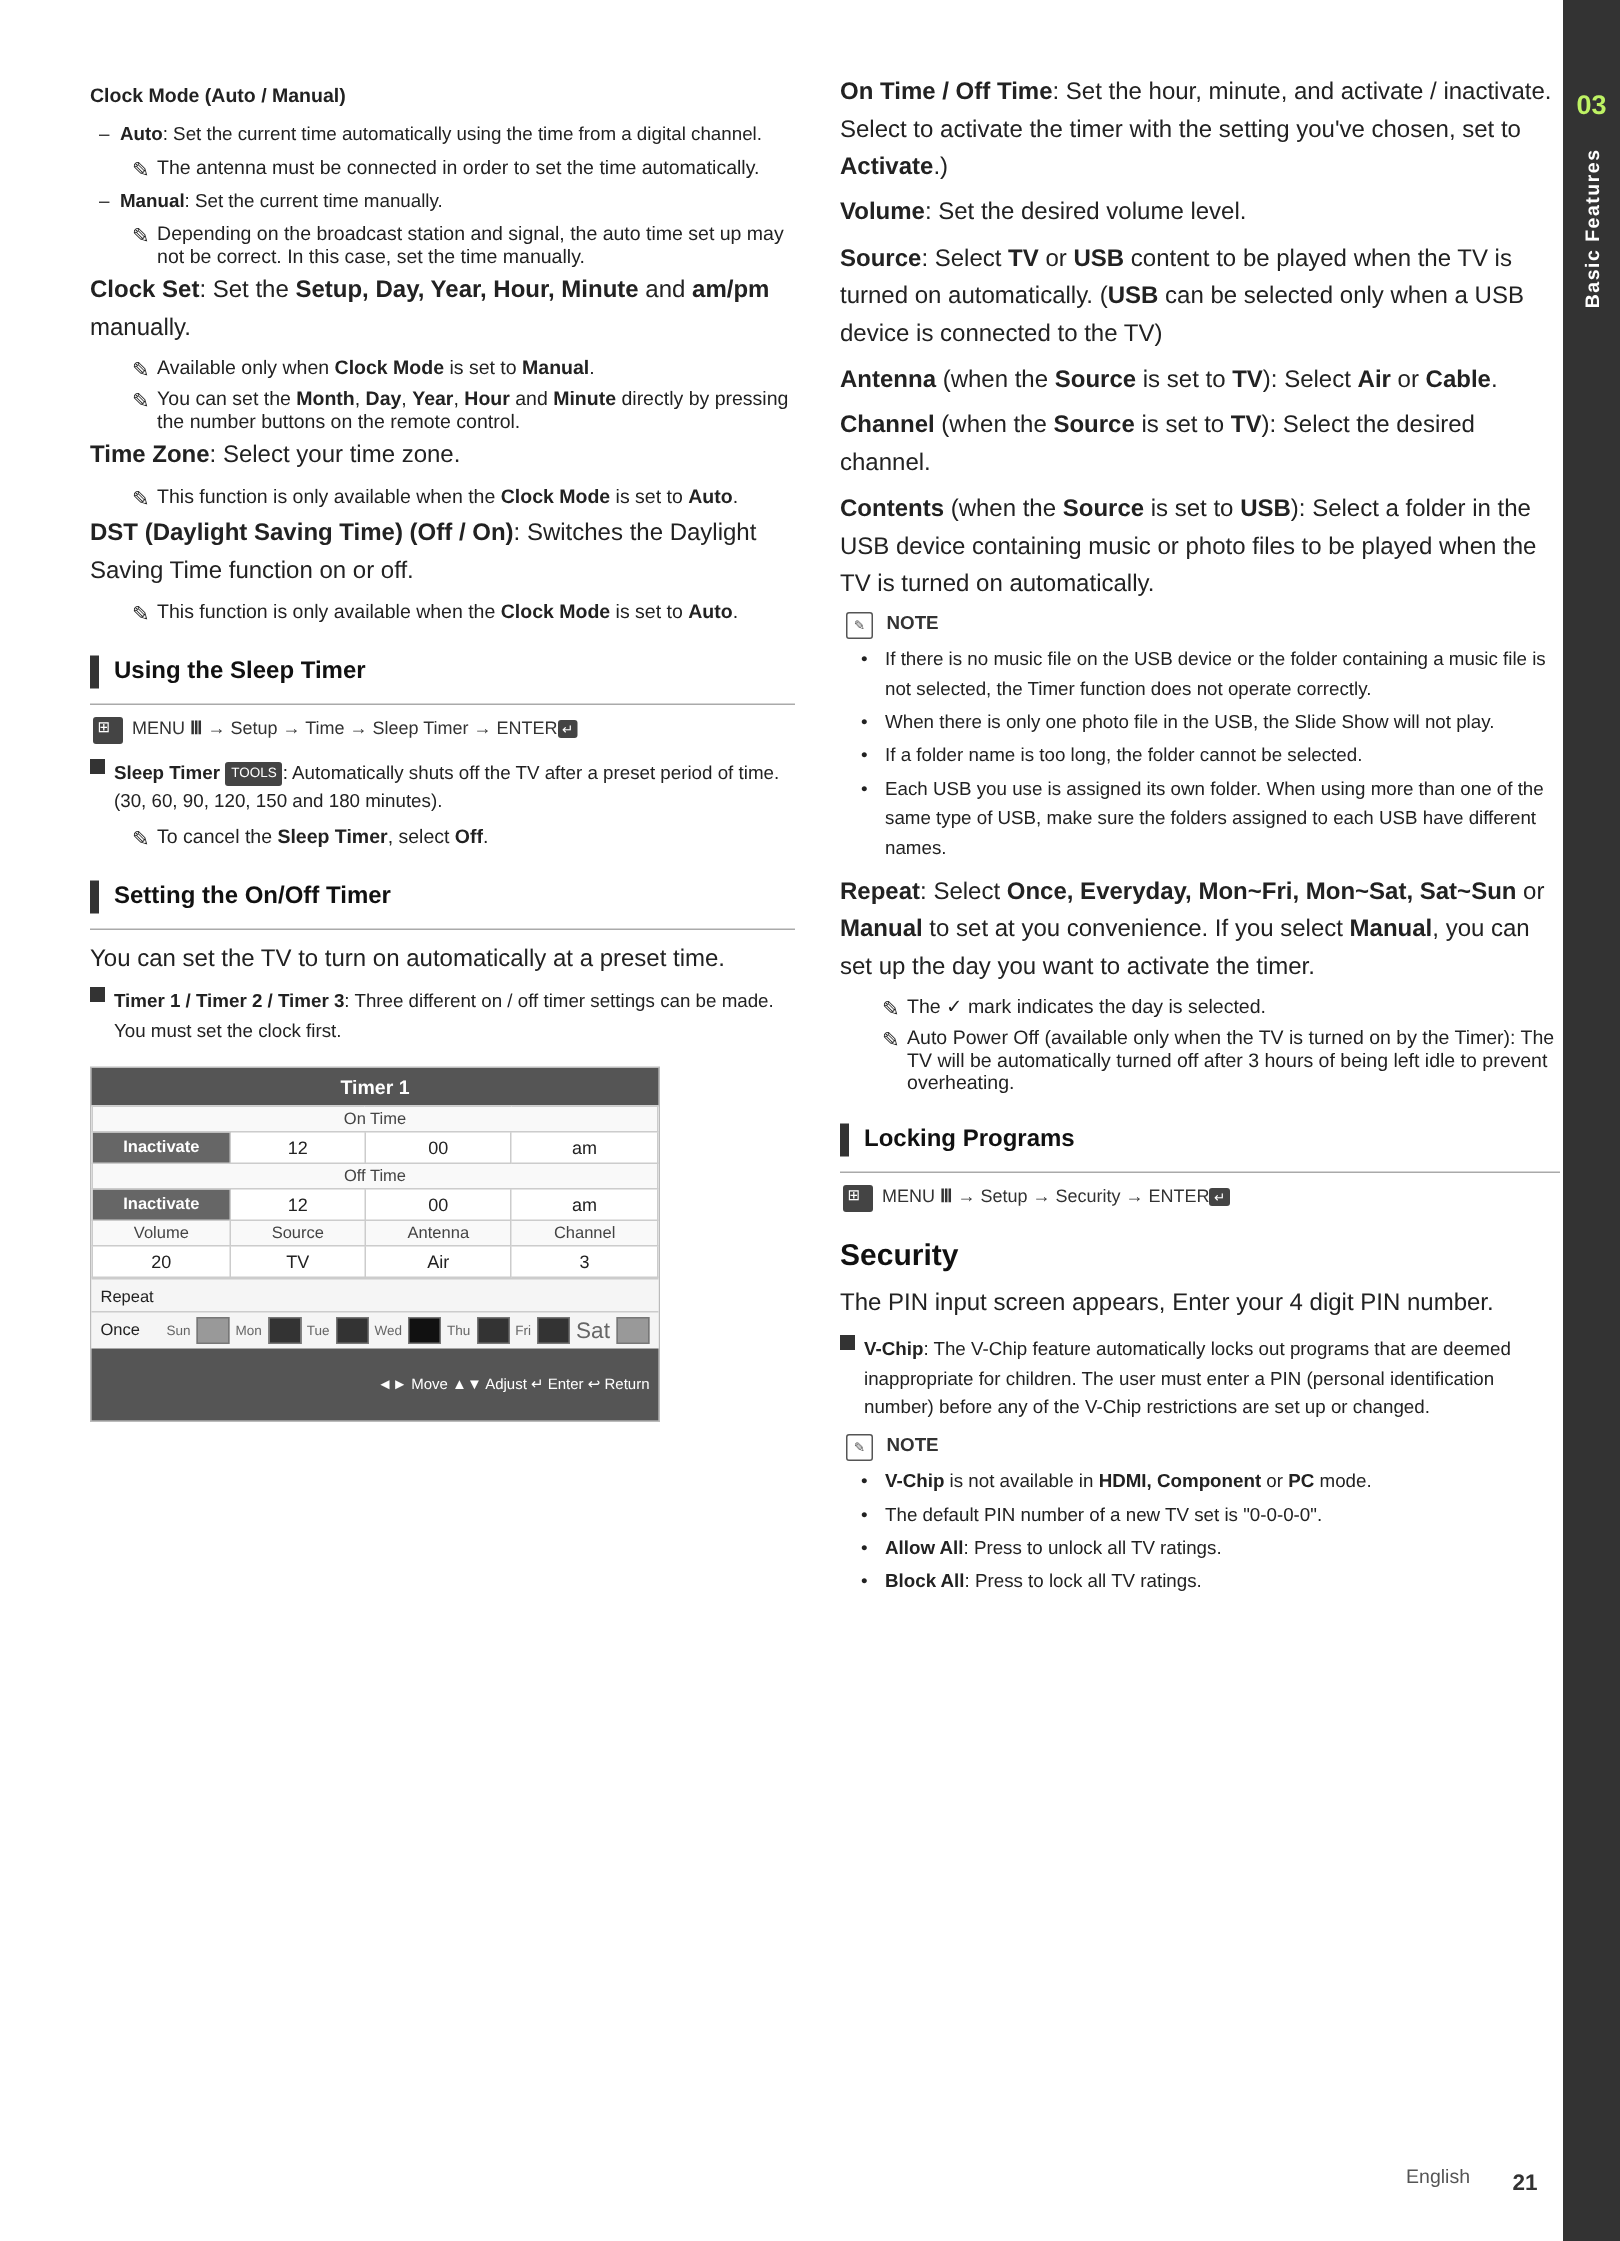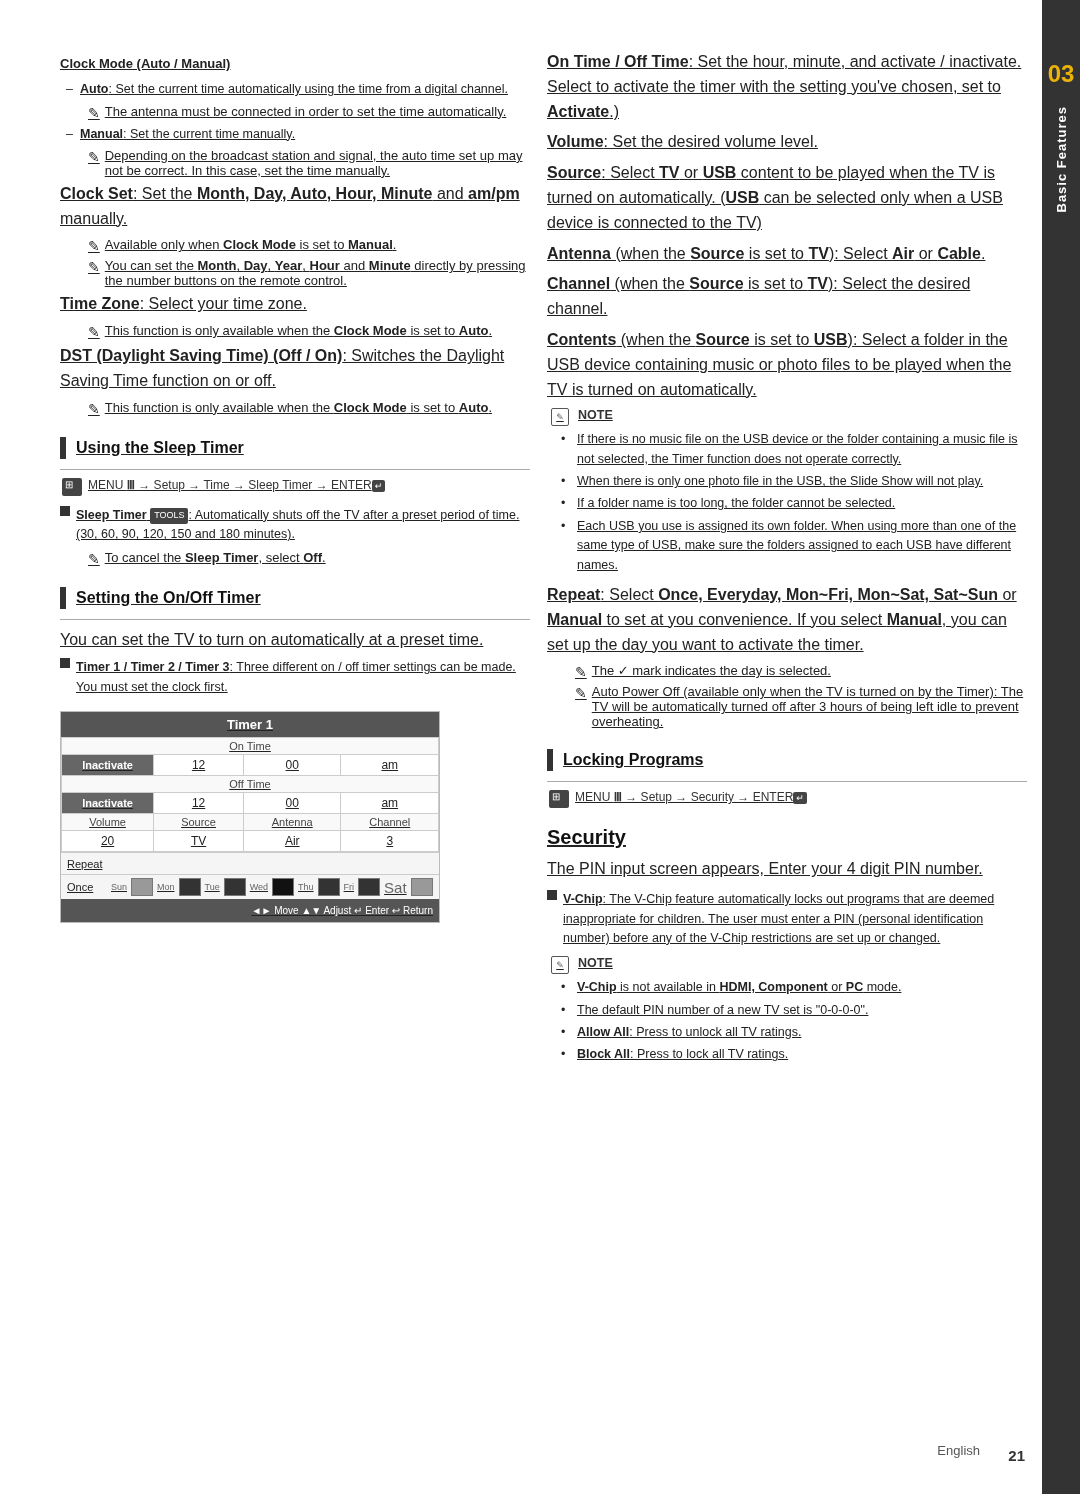--- a/index.html
+++ b/index.html
@@ -41,35 +41,34 @@
       font-size: 13px;
       font-weight: bold;
       writing-mode: vertical-rl;
       text-orientation: mixed;
       transform: rotate(180deg);
       letter-spacing: 1px;
       margin-top: 10px;
     }
 
     .side-tab-number {
-      color: #eab308;
-      font-size: 24px;
+      color: #bef264;
+      font-size: 18px;
       font-weight: bold;
       margin-bottom: 8px;
     }
 
     
     .main-content {
       width: 1042px;
       height: 1494px;
       padding: 50px 40px 40px 60px;
       display: flex;
       flex-direction: row;
-      gap: 17px;
-      text-decoration: underline;
+      gap: 30px;
     }
 
     .left-column {
       width: 470px;
       flex-shrink: 0;
     }
 
     .right-column {
       width: 480px;
       flex-shrink: 0;
@@ -276,21 +275,21 @@
       color: #fff;
       font-size: 11px;
       font-weight: bold;
       padding: 4px 8px;
     }
 
     .timer-bottom-bar {
       background: #555;
       color: #fff;
       font-size: 10px;
-      padding: 6px 6px;
+      padding: 18px 6px;
       text-align: right;
     }
 
     .repeat-row {
       display: flex;
       align-items: center;
       padding: 3px 6px;
       gap: 4px;
       font-size: 11px;
       background: #f5f5f5;
@@ -413,21 +412,21 @@
           <strong>Manual</strong><span>: Set the current time manually.</span>
         </div>
         <div class="indent-block">
           <div class="note-row">
             <span class="note-pencil">✎</span>
             <span>Depending on the broadcast station and signal, the auto time set up may not be correct. In this case, set the time manually.</span>
           </div>
         </div>
 
         <p>
-          <strong>Clock Set</strong>: Set the <strong>Month, Day, Auto, Hour, Minute</strong> and <strong>am/pm</strong> manually.
+          <strong>Clock Set</strong>: Set the <strong>Setup, Day, Year, Hour, Minute</strong> and <strong>am/pm</strong> manually.
         </p>
         <div class="note-row indent-block">
           <span class="note-pencil">✎</span>
           <span>Available only when <strong>Clock Mode</strong> is set to <strong>Manual</strong>.</span>
         </div>
 
         <div class="note-row indent-block">
           <span class="note-pencil">✎</span>
           <span>You can set the <strong>Month</strong>, <strong>Day</strong>, <strong>Year</strong>, <strong>Hour</strong> and <strong>Minute</strong> directly by pressing the number buttons on the remote control.</span>
         </div>

